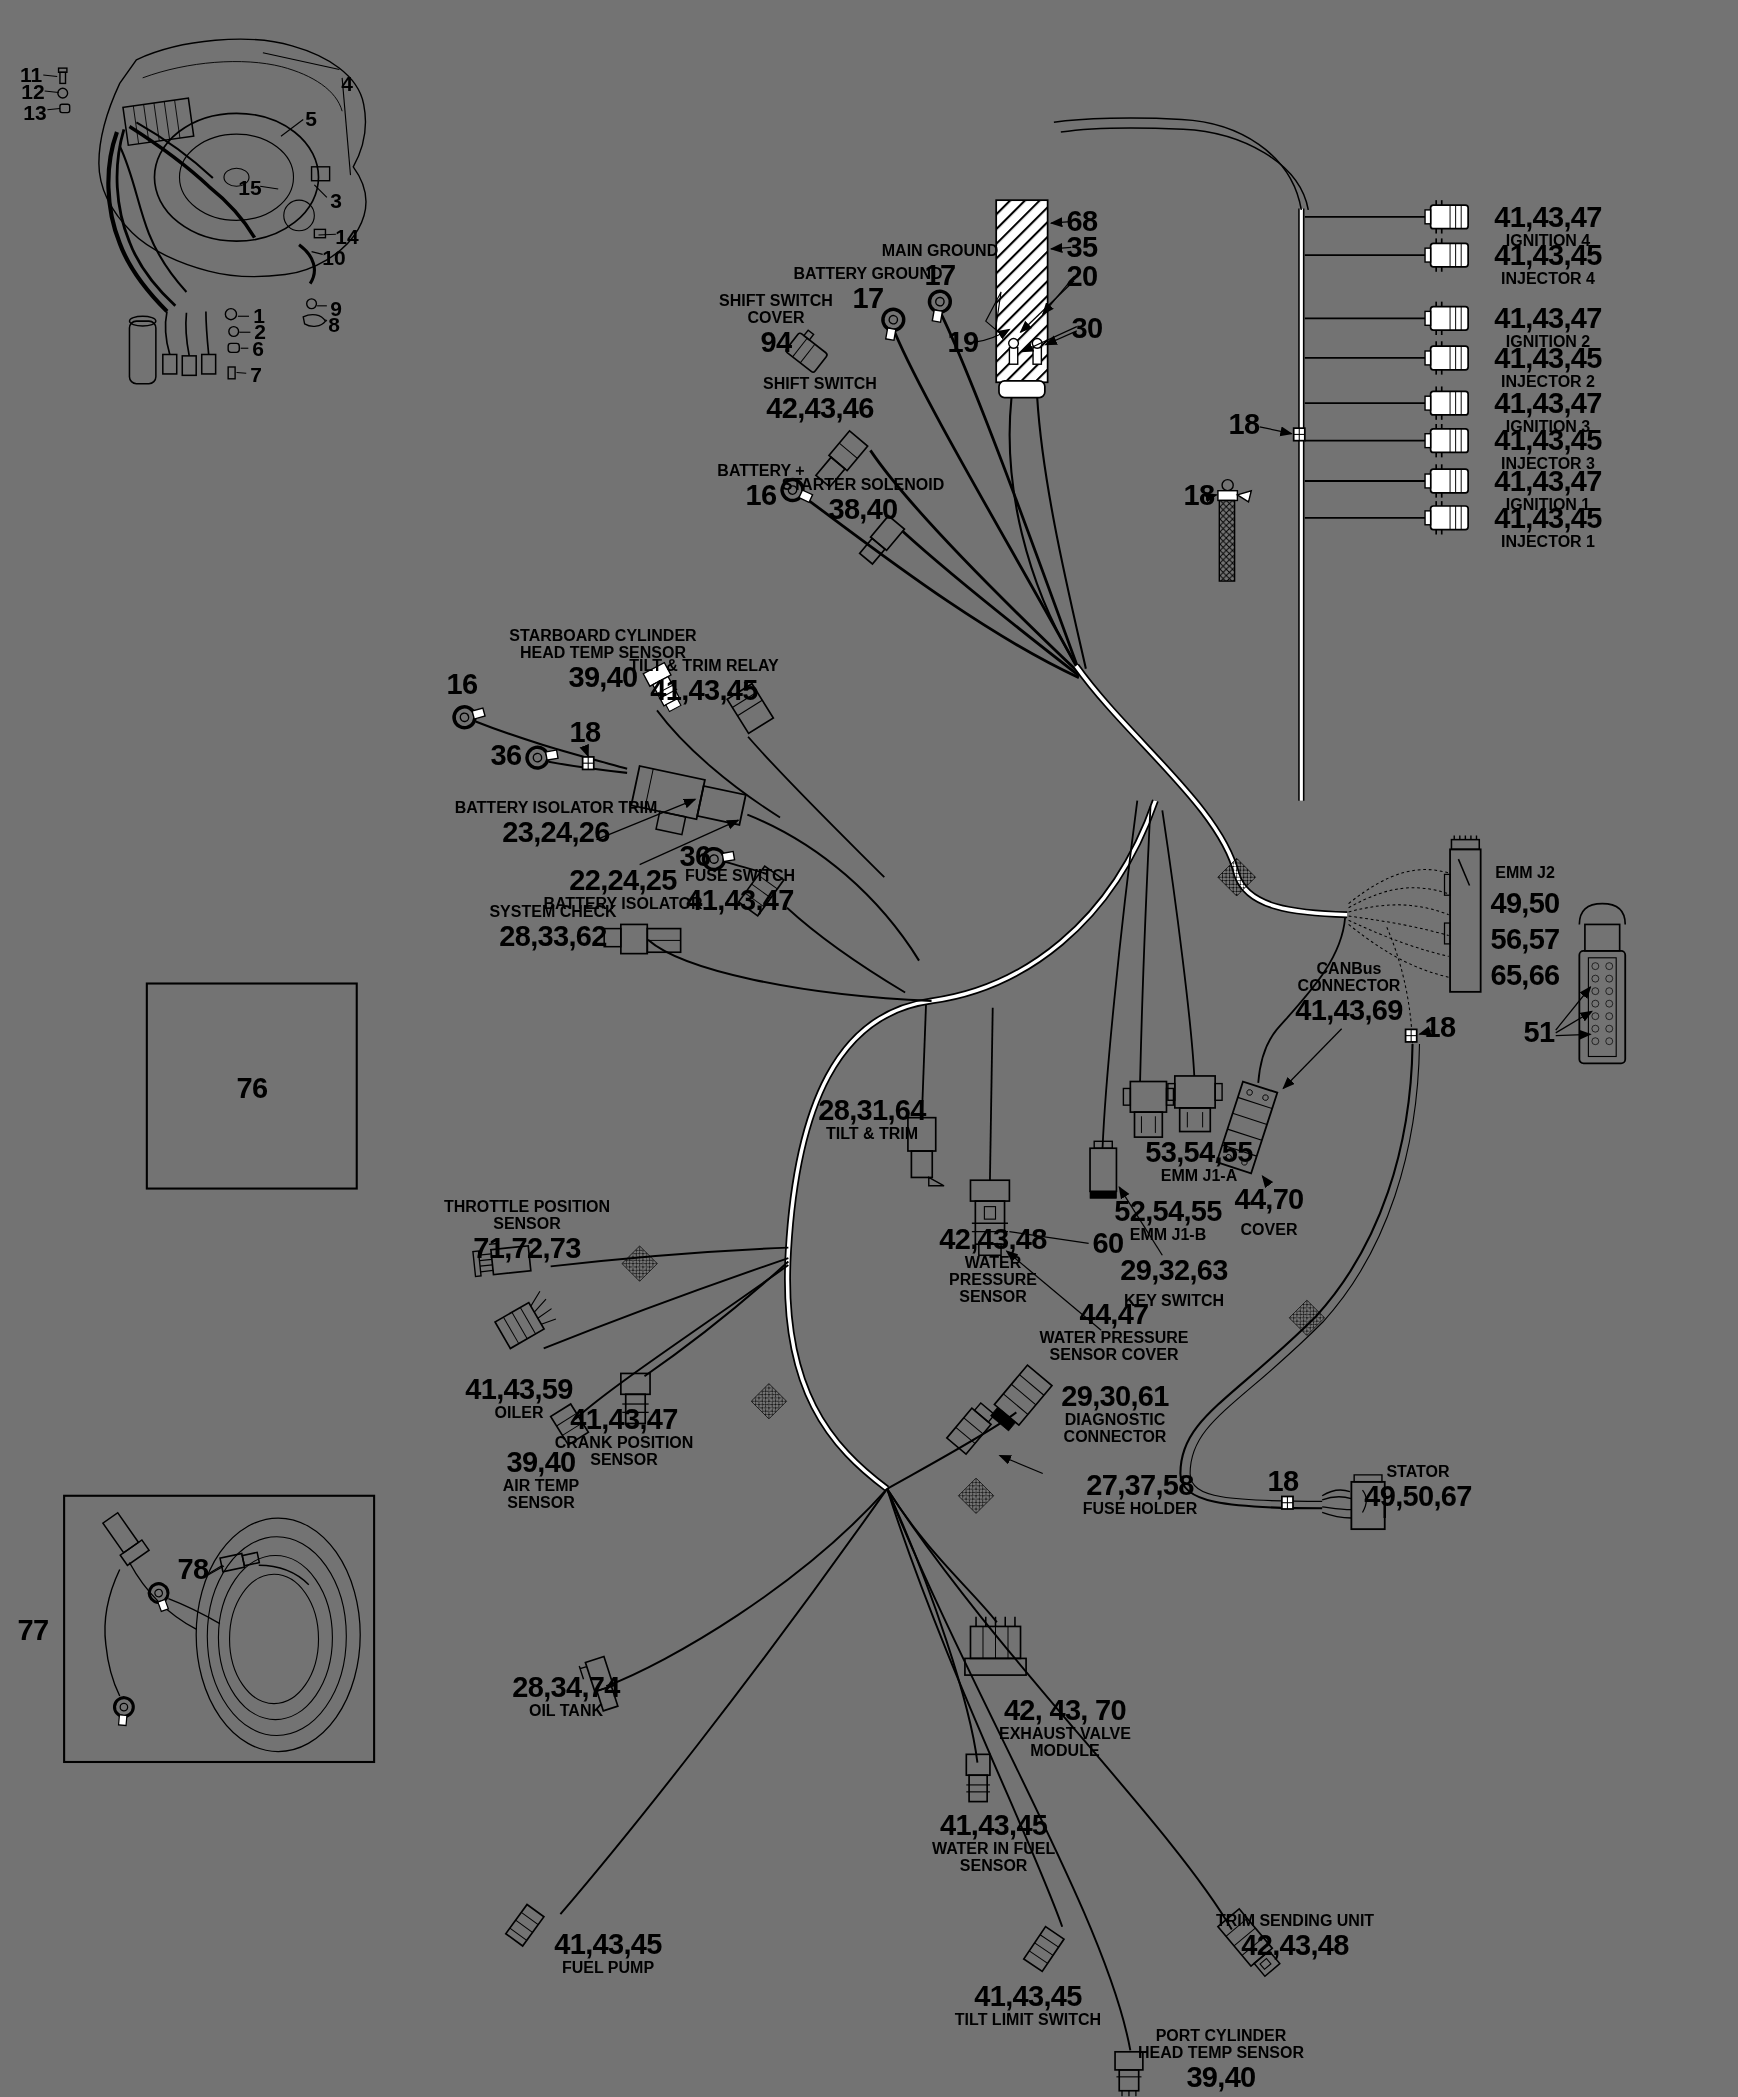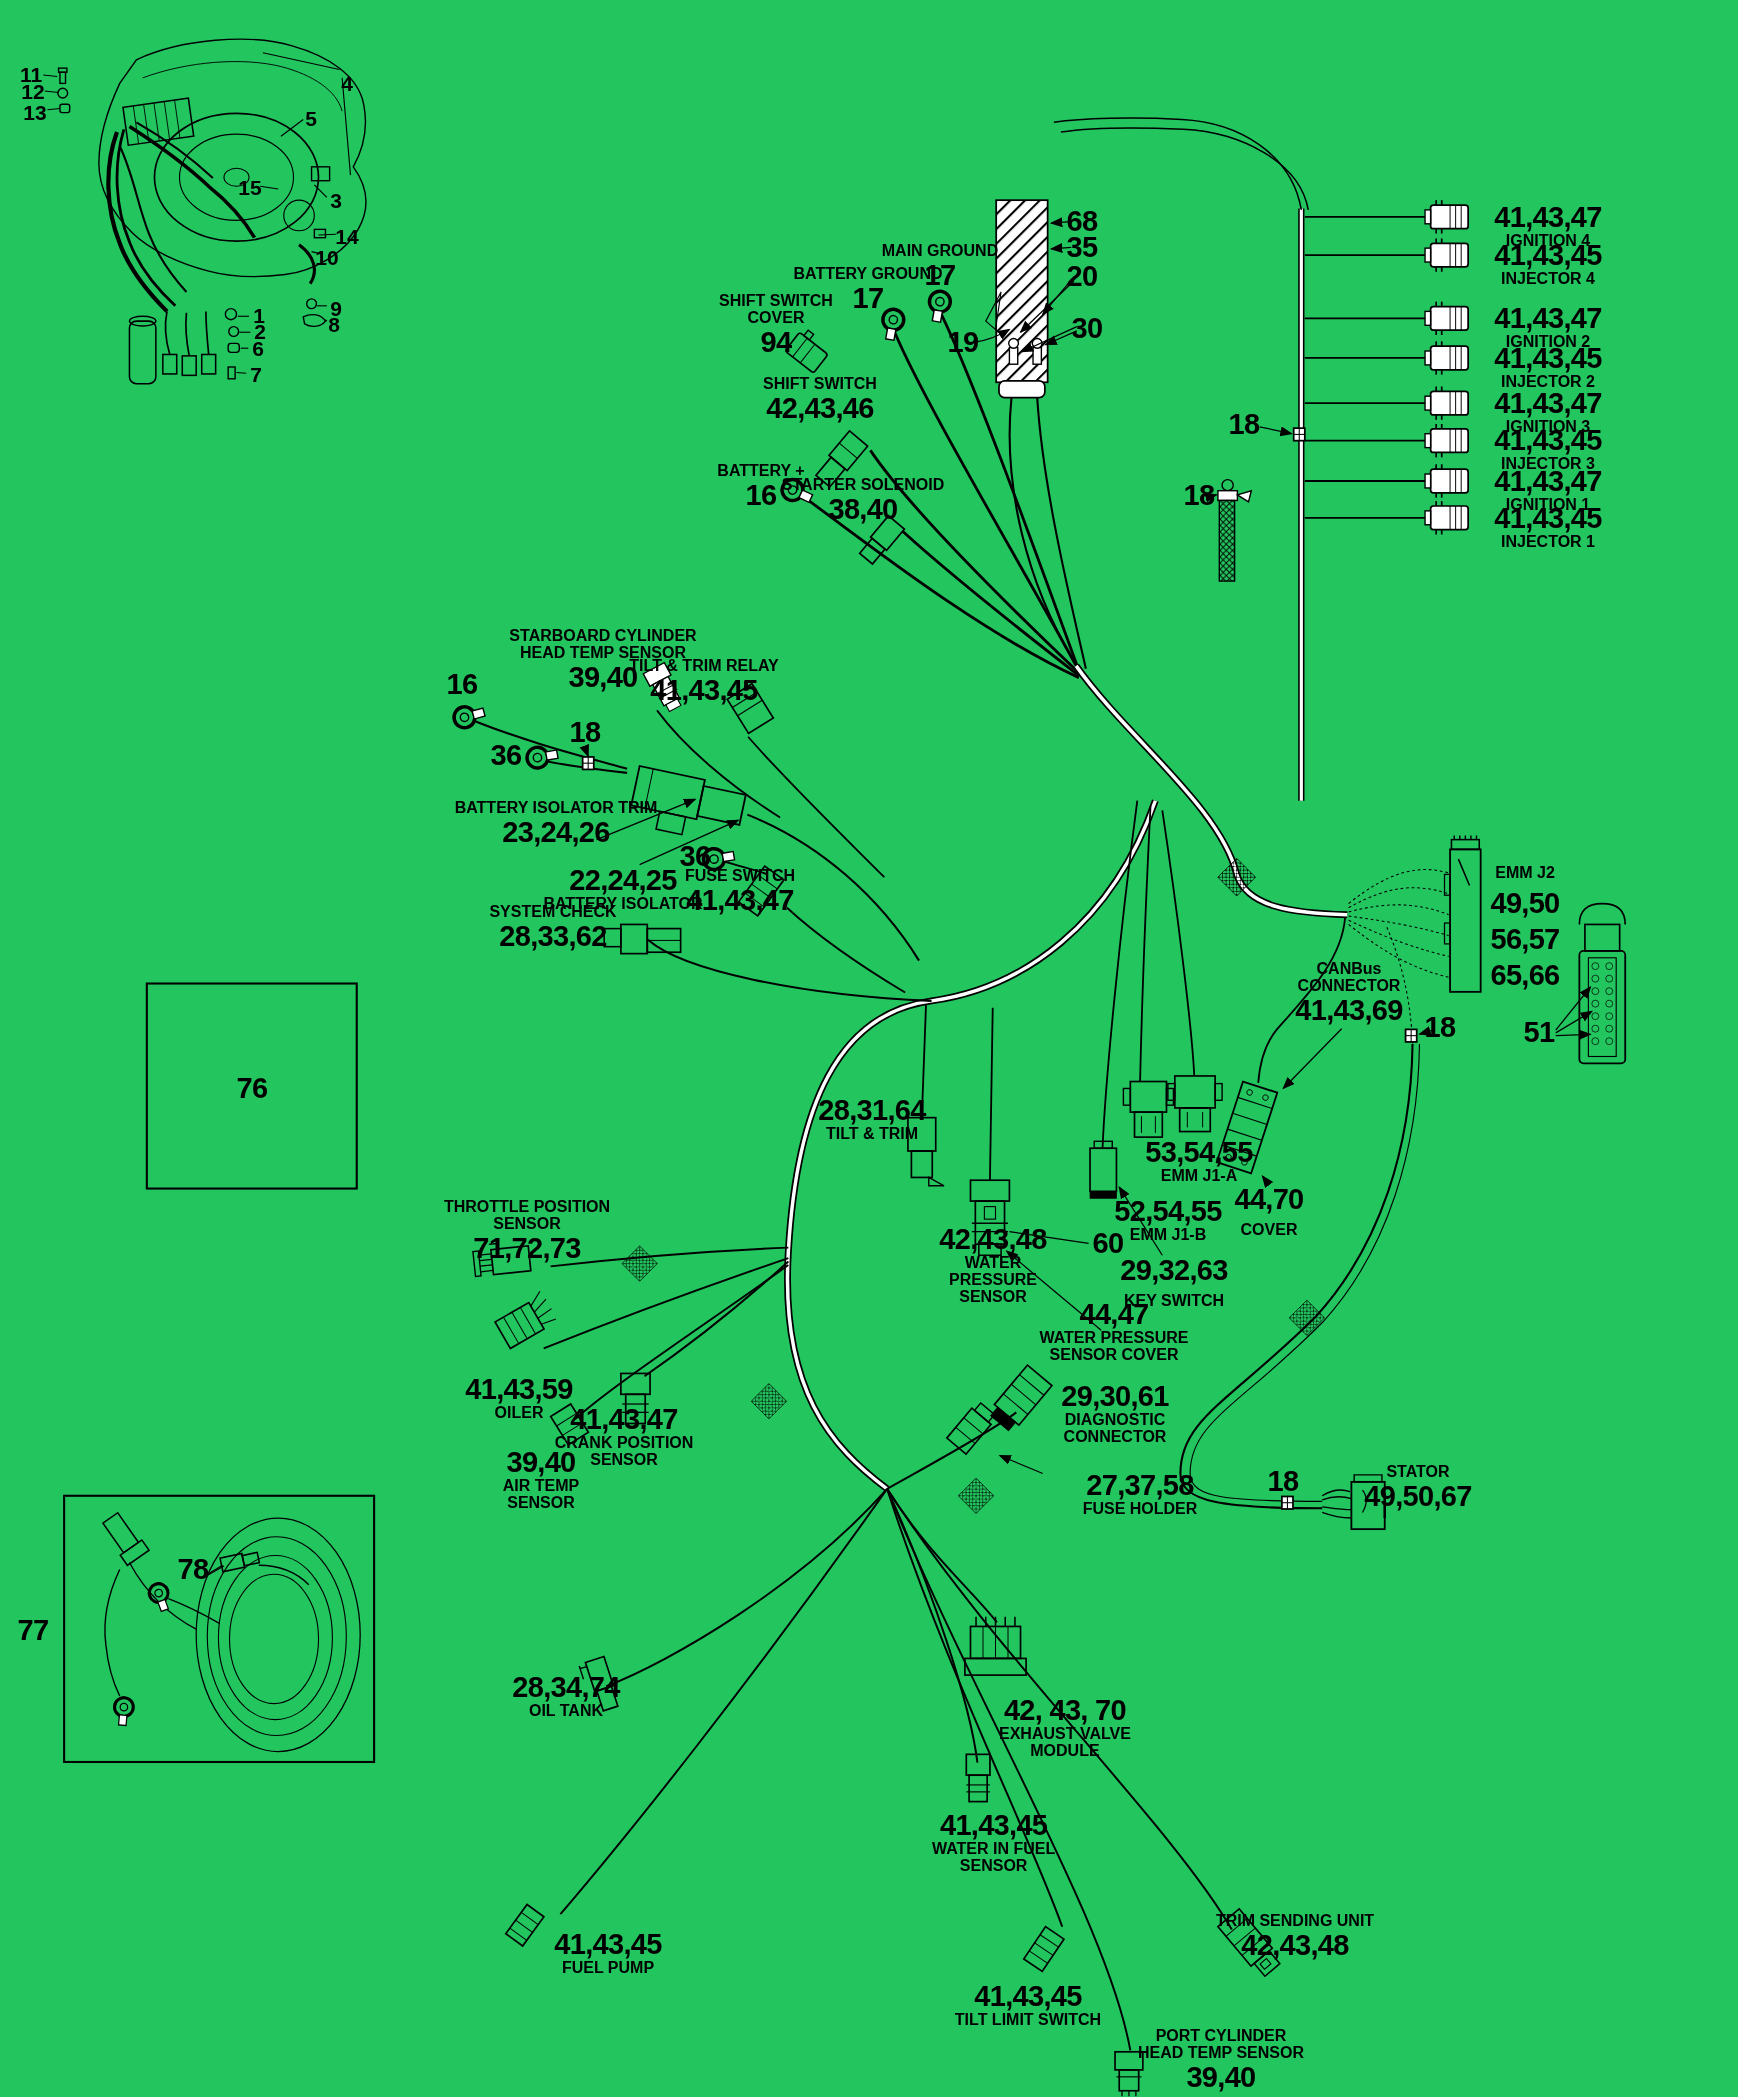--- a/index.html
+++ b/index.html
@@ -1,16 +1,16 @@
 <!DOCTYPE html>
 <html style="font-size:11px"><head>
 <meta charset="utf-8">
 <style>
   html,body{margin:0;padding:0;background:#fff;}
-  .stage{position:relative;width:1738px;height:2097px;background:#22c55e;overflow:hidden;
+  .stage{position:relative;width:1738px;height:2097px;background:#737373;overflow:hidden;
          font-family:"Liberation Sans",sans-serif;color:#000;}
   .stage svg{position:absolute;left:0;top:0;}
   .lb{position:absolute;transform:translateX(-50%);text-align:center;white-space:nowrap;line-height:1.06;}
   .lb.la{transform:none;text-align:center;}
   .cap{display:block;font-weight:700;font-size:16px;}
   .num{display:block;font-weight:700;font-size:29px;letter-spacing:-0.7px;}
   .enum{display:block;font-weight:700;font-size:21px;}
   .gap{margin-top:7px;}
   .emmnum{margin-top:5.6px;}
 </style>
@@ -583,21 +583,21 @@
     </div>
 <div class="lb" style="left:336px;top:190px">
       <span class="enum">3</span>
     </div>
 <div class="lb" style="left:250px;top:177px">
       <span class="enum">15</span>
     </div>
 <div class="lb" style="left:347px;top:226px">
       <span class="enum">14</span>
     </div>
-<div class="lb" style="left:327px;top:247px">
+<div class="lb" style="left:334px;top:247px">
       <span class="enum">10</span>
     </div>
 <div class="lb" style="left:336px;top:298px">
       <span class="enum">9</span>
     </div>
 <div class="lb" style="left:334px;top:314px">
       <span class="enum">8</span>
     </div>
 <div class="lb" style="left:259px;top:305px">
       <span class="enum">1</span>

